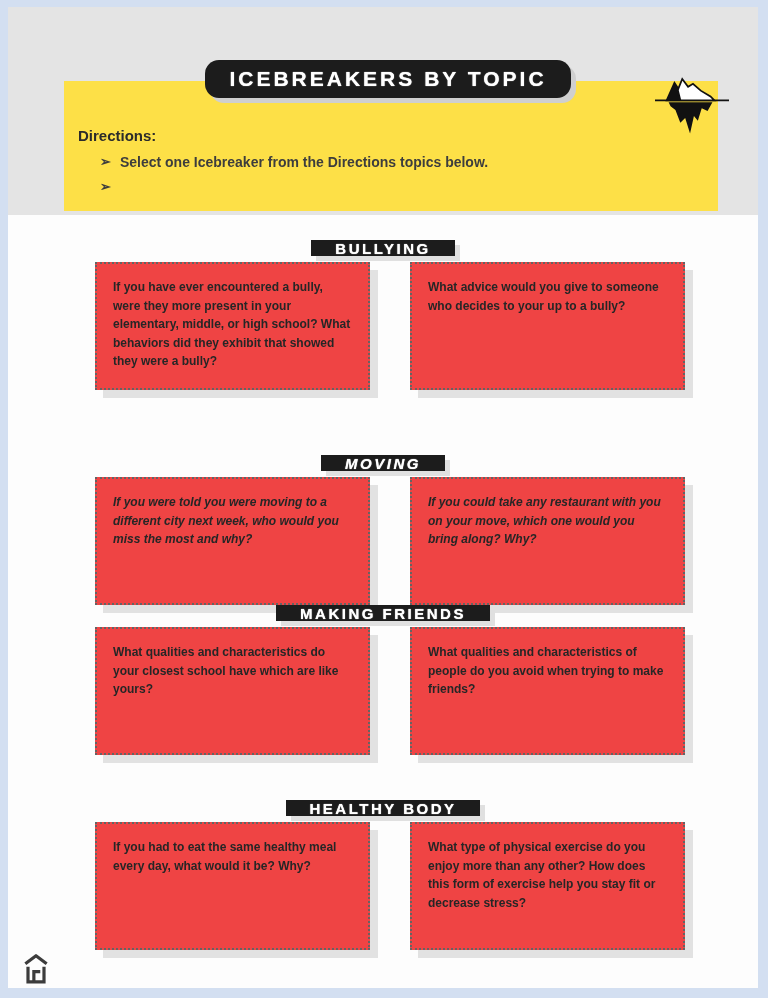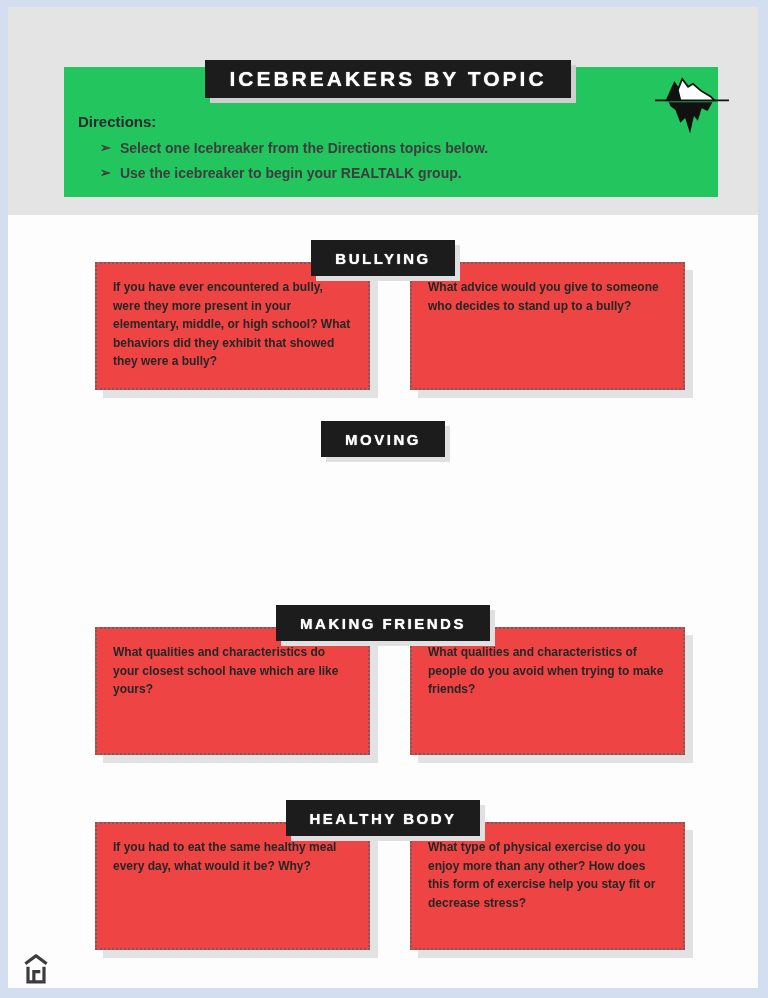--- a/index.html
+++ b/index.html
@@ -11,47 +11,48 @@
   }
   .doc {
     position:absolute; left:8px; top:7px; right:10px; bottom:10px;
     background:#fdfdfd; overflow:hidden;
   }
   
   .top-band {
     position:relative; height:208px; background:#e4e4e4;
   }
   .dir-panel {
-    position:absolute; left:56px; top:60px; width:654px; height:130px;
-    background:#22c55e; padding:46px 20px 3px 14px;
+    position:absolute; left:56px; top:74px; width:654px; height:130px;
+    background:#fde047; padding:46px 20px 3px 14px;
   }
   .title-bar {
     position:absolute; top:53px; left:197px; width:366px; height:38px;
     background:#1c1c1c; color:#ffffff; z-index:2;
     display:flex; align-items:center; justify-content:center;
     font-size:21px; font-weight:bold; letter-spacing:3px;
     box-shadow:5px 5px 0 #cfcfcf;
     text-shadow:0 0 1px #fff;
+    border-radius:14px;
   }
   .dir-title { font-size:15px; font-weight:bold; color:#2b2b2b; }
   .dir-list { margin-top:9px; }
   .dir-item {
     display:flex; gap:9px; margin:0 0 6px 22px;
     font-size:14px; font-weight:bold; color:#3d3d3d;
   }
   .dir-bullet { color:#3d3d3d; font-size:13px; line-height:1.45; }
   .dir-text { line-height:1.35; }
   .iceberg {
     position:absolute; left:647px; top:70px; width:74px; height:68px; z-index:3;
   }
   
   .section { position:absolute; left:0; width:100%; height:160px; }
-  .sec-1 { top:233px; } .sec-2 { top:414px; } .sec-3 { top:598px; } .sec-4 { top:793px; }
+  .sec-1 { top:233px; } .sec-2 { top:448px;font-style:italic; } .sec-3 { top:598px; } .sec-4 { top:793px; }
   .sec-header {
-    position:relative; margin:0 auto; width:max-content; height:36px;
+    position:relative; margin:0 auto; width:max-content; height:16px;
     padding:0 24px; background:#1c1c1c; color:#ffffff; z-index:2;
     display:flex; align-items:center; justify-content:center;
     font-size:15px; font-weight:bold; letter-spacing:2.5px;
     box-shadow:5px 5px 0 #e0e0e0;
     text-shadow:0 0 1px #fff;
   }
   .card {
     position:absolute; top:22px; width:275px; height:128px;
     background:#ef4444; border:2px dotted #646464;
     box-shadow:8px 8px 0 #e2e2e2;
@@ -75,43 +76,44 @@
   <div class="top-band">
     <div class="dir-panel">
       <div class="dir-title">Directions:</div>
       <div class="dir-list">
         <div class="dir-item">
           <span class="dir-bullet">➢</span>
           <span class="dir-text">Select one Icebreaker from the Directions topics below.</span>
         </div>
         <div class="dir-item">
           <span class="dir-bullet">➢</span>
-          <span class="dir-text">Use the icebreaker to begin your REALTALK group.</span>
         </div>
       </div>
     </div>
     <div class="title-bar">ICEBREAKERS BY TOPIC</div>
     <div class="iceberg">
       <svg viewBox="0 0 76 64" xmlns="http://www.w3.org/2000/svg">
         <line x1="0" y1="24" x2="76" y2="24" stroke="#111" stroke-width="2"></line>
         <path d="M12 24 L20 6 L24 12 L28 2 L34 10 L39 7 L47 14 L57 20 L61 24 Z" fill="#ffffff" stroke="#111" stroke-width="1.8"></path>
         <path d="M12 24 L20 6 L24 12 L27 24 Z" fill="#111"></path>
         <path d="M14 26 L59 26 L54 35 L48 32 L44 45 L40 40 L36 58 L31 42 L26 47 L21 34 L16 30 Z" fill="#111"></path>
       </svg>
     </div>
   </div>
 
   <div class="section sec-1">
     <div class="sec-header">BULLYING</div>
     <div class="card card-left">If you have ever encountered a bully, were they more present in your elementary, middle, or high school? What behaviors did they exhibit that showed they were a bully?</div>
-    <div class="card card-right">What advice would you give to someone who decides to stand up to a bully?</div>
+    <div class="card card-right">What advice would you give to someone who decides to your up to a bully?</div>
   </div>
 
   <div class="section sec-2">
     <div class="sec-header">MOVING</div>
+    <div class="card card-left">If you were told you were moving to a different city next week, who would you miss the most and why?</div>
+    <div class="card card-right">If you could take any restaurant with you on your move, which one would you bring along? Why?</div>
   </div>
 
   <div class="section sec-3">
     <div class="sec-header">MAKING FRIENDS</div>
     <div class="card card-left">What qualities and characteristics do your closest school have which are like yours?</div>
     <div class="card card-right">What qualities and characteristics of people do you avoid when trying to make friends?</div>
   </div>
 
   <div class="section sec-4">
     <div class="sec-header">HEALTHY BODY</div>

